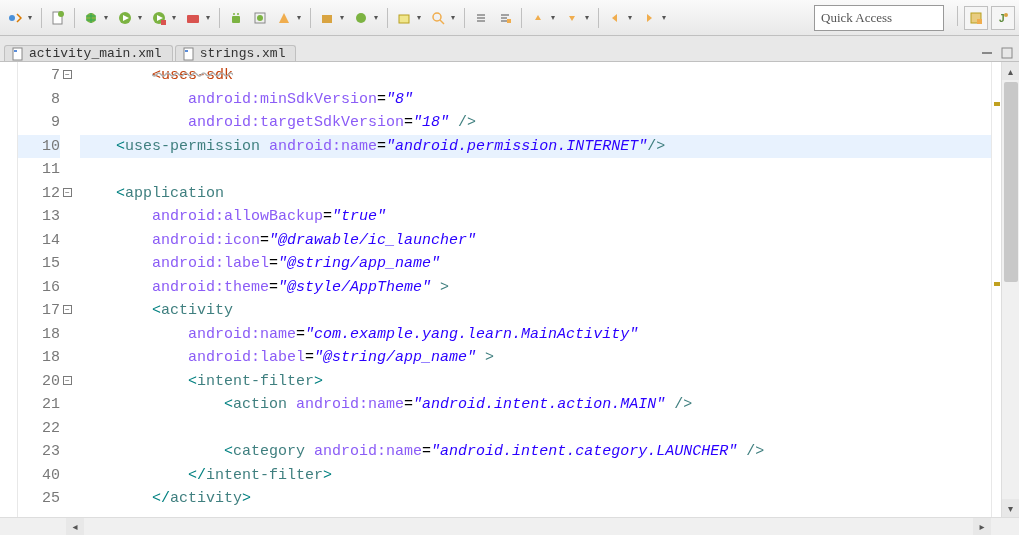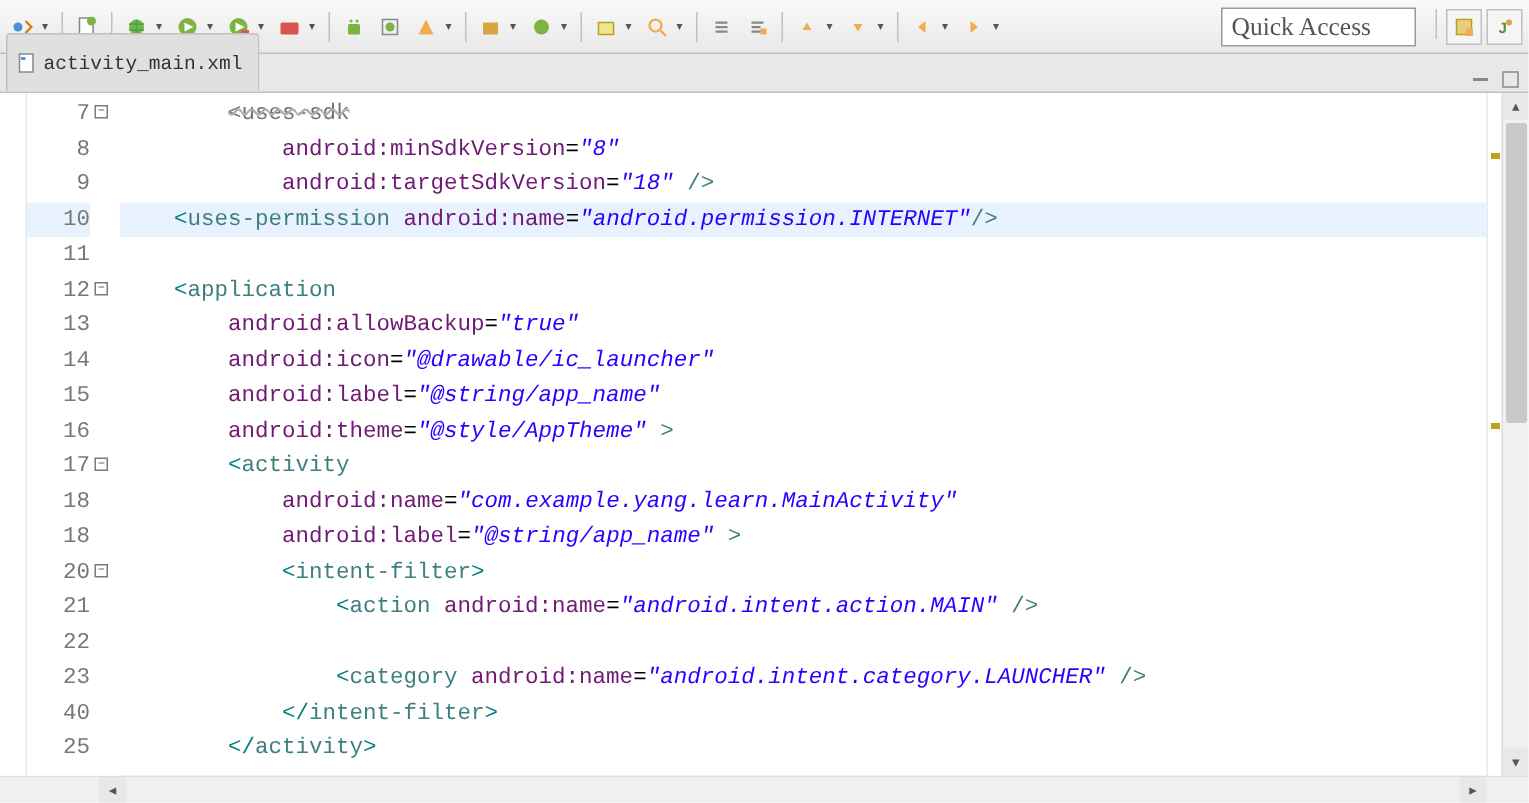--- a/index.html
+++ b/index.html
@@ -1,47 +1,47 @@
 <!DOCTYPE html>
 <html><head>
 <meta charset="utf-8">
 <style>
 * { box-sizing: border-box; margin: 0; padding: 0; }
 body { font-family: "Segoe UI", Tahoma, sans-serif; font-size: 12px; background: #f0f0f0; width: 1019px; height: 535px; overflow: hidden; position: relative; }
 .toolbar { height: 36px; background: linear-gradient(#fafafa,#e8e8e8); border-bottom: 1px solid #c0c0c0; display: flex; align-items: center; padding: 0 4px; gap: 2px; }
 .tb-btn { width: 22px; height: 22px; display: inline-flex; align-items: center; justify-content: center; border-radius: 2px; cursor: pointer; }
 .tb-sep { width: 1px; height: 20px; background: #c0c0c0; margin: 0 3px; }
 .tb-dd { width: 8px; font-size: 8px; color: #555; cursor: pointer; }
-.quick-access { margin-left: auto; width: 130px; height: 26px; border: 1px solid #999; background: #fff; display: flex; align-items: center; padding: 0 6px; color: #555; font-size: 17px; font-family: Georgia, serif; }
+.quick-access { margin-left: auto; width: 130px; height: 26px; border: 1px solid #999; background: #fff; display: flex; align-items: center; padding: 0 6px; color: #555; font-size: 13px; font-family: Georgia, serif; }
 .persp { display: flex; gap: 3px; margin-left: 8px; }
 .persp-btn { width: 24px; height: 24px; border: 1px solid #c0c0c0; background: #f5f5f5; display: flex; align-items: center; justify-content: center; cursor: pointer; }
 .tabs { height: 26px; background: #e8e8e8; border-bottom: 1px solid #c0c0c0; display: flex; align-items: flex-end; padding-left: 4px; position: relative; }
-.tab { height: 39px; padding: 0 10px 0 6px; background: #e0e0e0; border: 1px solid #c0c0c0; border-bottom: none; border-radius: 3px 3px 0 0; display: flex; align-items: center; gap: 4px; margin-right: 2px; cursor: pointer; font-family: "Courier New", monospace; font-size: 13px; color: #333; }
+.tab { height: 16px; padding: 0 10px 0 6px; background: #e0e0e0; border: 1px solid #c0c0c0; border-bottom: none; border-radius: 3px 3px 0 0; display: flex; align-items: center; gap: 4px; margin-right: 2px; cursor: pointer; font-family: "Courier New", monospace; font-size: 13px; color: #333; }
 .tab.active { background: #fff; }
 .tab-icon { width: 14px; height: 14px; display: inline-flex; align-items: center; justify-content: center; }
 .tab-close { width: 12px; height: 12px; font-size: 10px; color: #777; margin-left: 4px; cursor: pointer; }
 .tab-spacer { flex: 1; }
 .tab-ctl { display: flex; gap: 4px; padding-right: 4px; align-items: center; }
 .tab-ctl-btn { width: 16px; height: 16px; cursor: pointer; display: flex; align-items: center; justify-content: center; font-size: 11px; color: #555; }
 .editor { display: flex; height: calc(535px - 36px - 26px - 18px); background: #fff; position: relative; }
 .ruler { width: 18px; background: #fff; border-right: 1px solid #e8e8e8; }
 .gutter { width: 48px; background: #fff; text-align: right; padding-right: 6px; font-family: Consolas, "Courier New", monospace; font-size: 15px; color: #787878; line-height: 23.5px; padding-top: 2px; user-select: none; }
 .gutter .ln { height: 23.5px; position: relative; }
 .gutter .hl { background: #e8f2fe; text-align: right; }
 .fold { position: absolute; right: -12px; top: 6px; width: 9px; height: 9px; border: 1px solid #7a7a7a; background: #fff; font-size: 8px; line-height: 7px; text-align: center; color: #555; cursor: pointer; }
 .foldcol { width: 14px; background: #fff; }
 .code { flex: 1; font-family: Consolas, "Courier New", monospace; font-size: 15px; line-height: 23.5px; padding-top: 2px; white-space: pre; position: relative; overflow: hidden; }
 .code .cl { height: 23.5px; }
 .code .hl { background: #e8f2fe; }
 .t-tag { color: #3f7f7f; }
-.t-attr { color: #701a75; }
+.t-attr { color: #8b5cf6; }
 .t-eq { color: #000; }
 .t-val { color: #2a00ff; font-style: italic; }
 .t-br { color: #008080; }
-.t-gray { color: #737373; text-decoration: line-through wavy #b0b0b0; }
+.t-gray { color: #c2410c; text-decoration: line-through wavy #b0b0b0; }
 .vscroll { width: 18px; background: #f0f0f0; border-left: 1px solid #ddd; position: relative; }
 .vscroll .up, .vscroll .dn { height: 18px; display: flex; align-items: center; justify-content: center; font-size: 10px; color: #555; cursor: pointer; background: #e8e8e8; }
 .vscroll .dn { position: absolute; bottom: 0; width: 100%; }
 .vscroll .thumb { position: absolute; top: 20px; width: 14px; left: 2px; height: 200px; background: #c8c8c8; border-radius: 2px; }
 .ovr { width: 10px; background: #fff; border-left: 1px solid #e8e8e8; position: relative; }
 .ovr .mark { position: absolute; width: 6px; left: 2px; height: 4px; background: #c0a020; }
 .hscroll { height: 18px; background: #f0f0f0; border-top: 1px solid #ddd; display: flex; align-items: center; }
 .hscroll .lf, .hscroll .rt { width: 18px; height: 18px; display: flex; align-items: center; justify-content: center; font-size: 10px; color: #555; cursor: pointer; background: #e8e8e8; }
 .hscroll .rt { margin-left: auto; }
 .hscroll .track { flex: 1; margin: 0 60px; }
@@ -203,20 +203,29 @@
 <div class="tabs">
 
   <div class="tab">
       <span class="tab-icon">
         <svg width="14" height="14">
           <rect x="2" y="1" width="9" height="12" fill="#fff" stroke="#888"></rect>
           <rect x="3" y="3" width="3" height="2" fill="#5b8dd9"></rect>
         </svg>
       </span>
       <span>activity_main.xml</span>
+    </div>
+    <div class="tab">
+      <span class="tab-icon">
+        <svg width="14" height="14">
+          <rect x="2" y="1" width="9" height="12" fill="#fff" stroke="#888"></rect>
+          <rect x="3" y="3" width="3" height="2" fill="#5b8dd9"></rect>
+        </svg>
+      </span>
+      <span>strings.xml</span>
     </div>
     <div class="tab-spacer"></div>
   <div class="tab-ctl">
     <span class="tab-ctl-btn">
         <svg width="12" height="12">
           <rect x="1" y="5" width="10" height="2" fill="#888"></rect>
         </svg>
       </span>
     <span class="tab-ctl-btn">
         <svg width="12" height="12">

